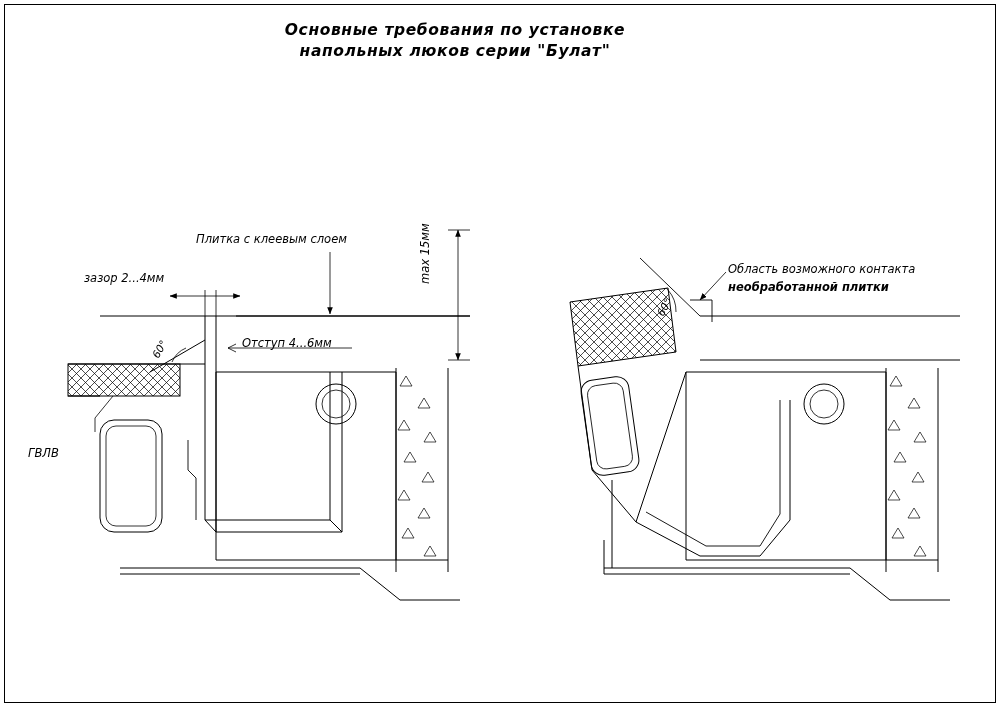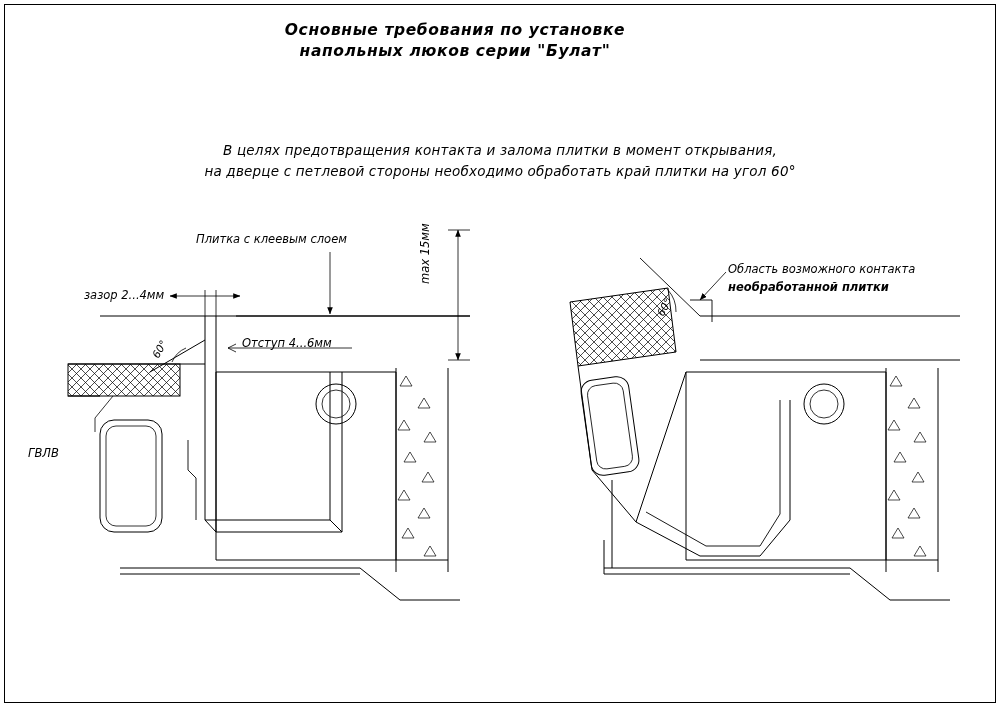--- a/index.html
+++ b/index.html
@@ -99,24 +99,20 @@
 
 <div id="sheet">
 
   <div class="frame"></div>
 
   <div class="title-block">
     <div class="title-line">Основные требования по установке</div>
     <div class="title-line">напольных люков серии "Булат"</div>
   </div>
 
-  <div class="note-block">
-    <div class="note-line">В целях предотвращения контакта и залома плитки в момент открывания,</div>
-    <div class="note-line">на дверце с петлевой стороны необходимо обработать край плитки на угол 60°</div>
-  </div>
 
   <svg class="draw" viewBox="0 0 1000 707">
     <defs>
       <pattern id="hatchTile" width="9" height="9" patternUnits="userSpaceOnUse">
         <rect width="9" height="9" fill="#ffffff"></rect>
         <path d="M0,0 L9,9 M9,0 L0,9" stroke="#000000" stroke-width="0.7"></path>
       </pattern>
       <marker id="arrowEnd" markerWidth="9" markerHeight="7" refX="8.5" refY="3.5" orient="auto">
         <path d="M0,0 L9,3.5 L0,7 z" fill="#000000"></path>
       </marker>
@@ -250,21 +246,21 @@
       <line x1="604" y1="574" x2="850" y2="574"></line>
       <path d="M850,568 L890,600 L950,600"></path>
       <line x1="886" y1="560" x2="938" y2="560"></line>
       <line x1="604" y1="540" x2="604" y2="574"></line>
       <line x1="612" y1="480" x2="612" y2="568"></line>
     </g>
   </svg>
 
   <div class="lbl" style="left:196px; top:232px;">Плитка с клеевым слоем</div>
 
-  <div class="lbl" style="left:84px; top:288px;font-style:italic;">зазор 2...4мм</div>
+  <div class="lbl" style="left:84px; top:271px;font-style:italic;">зазор 2...4мм</div>
 
   <div class="lbl" style="left:242px; top:336px;">Отступ 4...6мм</div>
 
   <div class="lbl rot" style="left:432px; top:270px;">max 15мм</div>
 
   <div class="lbl rot60l small" style="left:160px; top:348px;">60°</div>
 
   <div class="lbl" style="left:28px; top:446px;">ГВЛВ</div>
 
   <div class="lbl" style="left:728px; top:262px;text-align:right;">Область возможного контакта</div>

